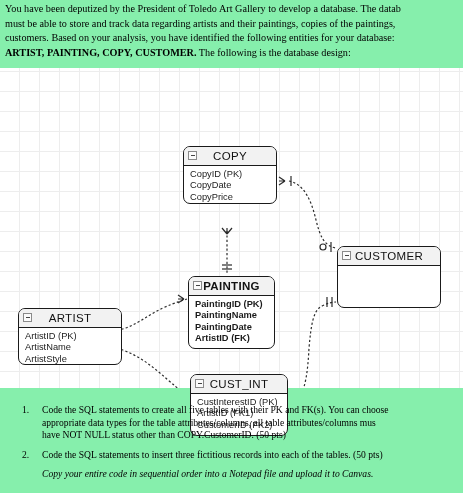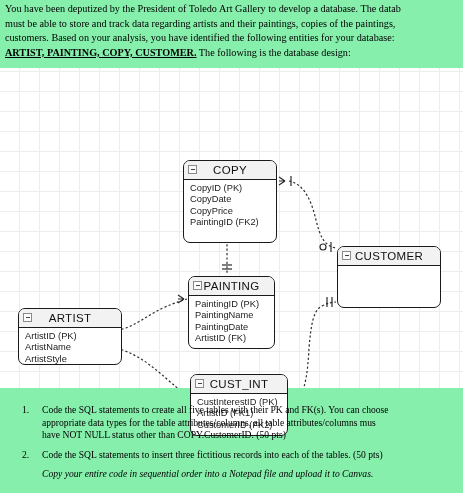--- a/index.html
+++ b/index.html
@@ -22,21 +22,21 @@
     left: 5px;
     top: 2px;
     width: 470px;
     font-family: "Liberation Serif", serif;
     font-size: 10.2px;
     line-height: 14.6px;
     color: #000000;
     white-space: nowrap;
   }
   #intro .ln { display: block; }
-  #intro .b { font-weight: bold; text-decoration: underline; }
+  #intro .b { font-weight: bold; }
 
   
   #canvas {
     position: absolute;
     left: 0;
     top: 68px;
     width: 463px;
     height: 320px;
     background-color: #ffffff;
     background-image:
@@ -98,23 +98,23 @@
   }
   .attr {
     font-size: 9.3px;
     line-height: 11.4px;
     color: #1b1b1b;
     white-space: nowrap;
     font-family: "Liberation Sans", sans-serif;
   }
 
   
-  #ent-copy     { left: 183px; top: 92px;  width: 94px;  height: 83px; }
+  #ent-copy     { left: 183px; top: 78px;  width: 94px;  height: 58px; }
   #ent-customer { left: 337px; top: 178px; width: 104px; height: 62px; }
-  #ent-painting { left: 188px; top: 208px; width: 87px;  height: 73px; }
+  #ent-painting { left: 188px; top: 208px; width: 87px;  height: 73px; font-weight: bold; }
   #ent-artist   { left: 18px;  top: 240px; width: 104px;  height: 57px; }
   #ent-custint  { left: 190px; top: 306px; width: 98px;  height: 62px; }
 
   
   #tasks {
     position: absolute;
     left: 0;
     top: 404px;
     width: 470px;
     font-family: "Liberation Serif", serif;

